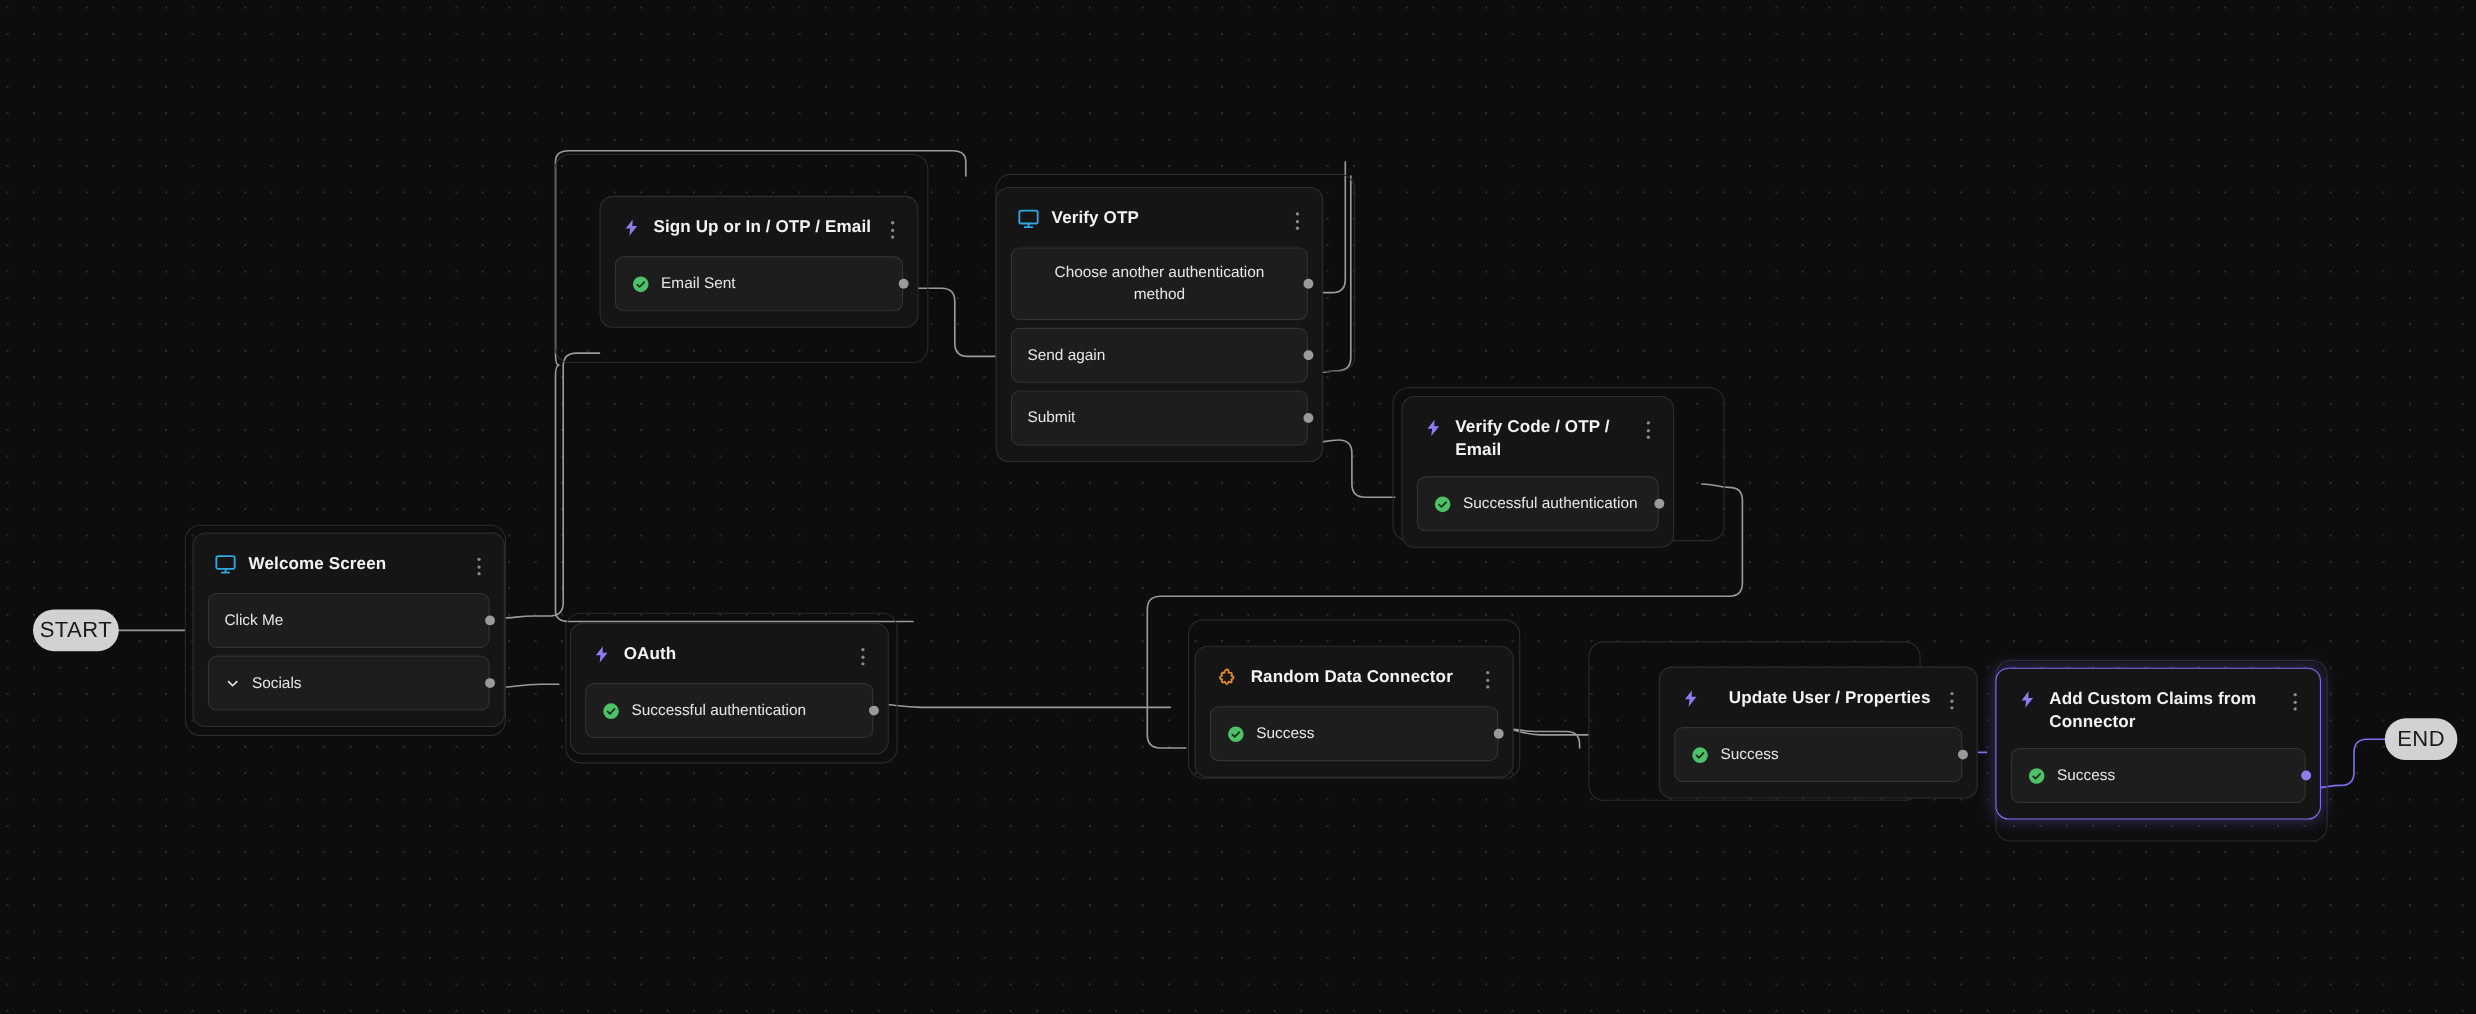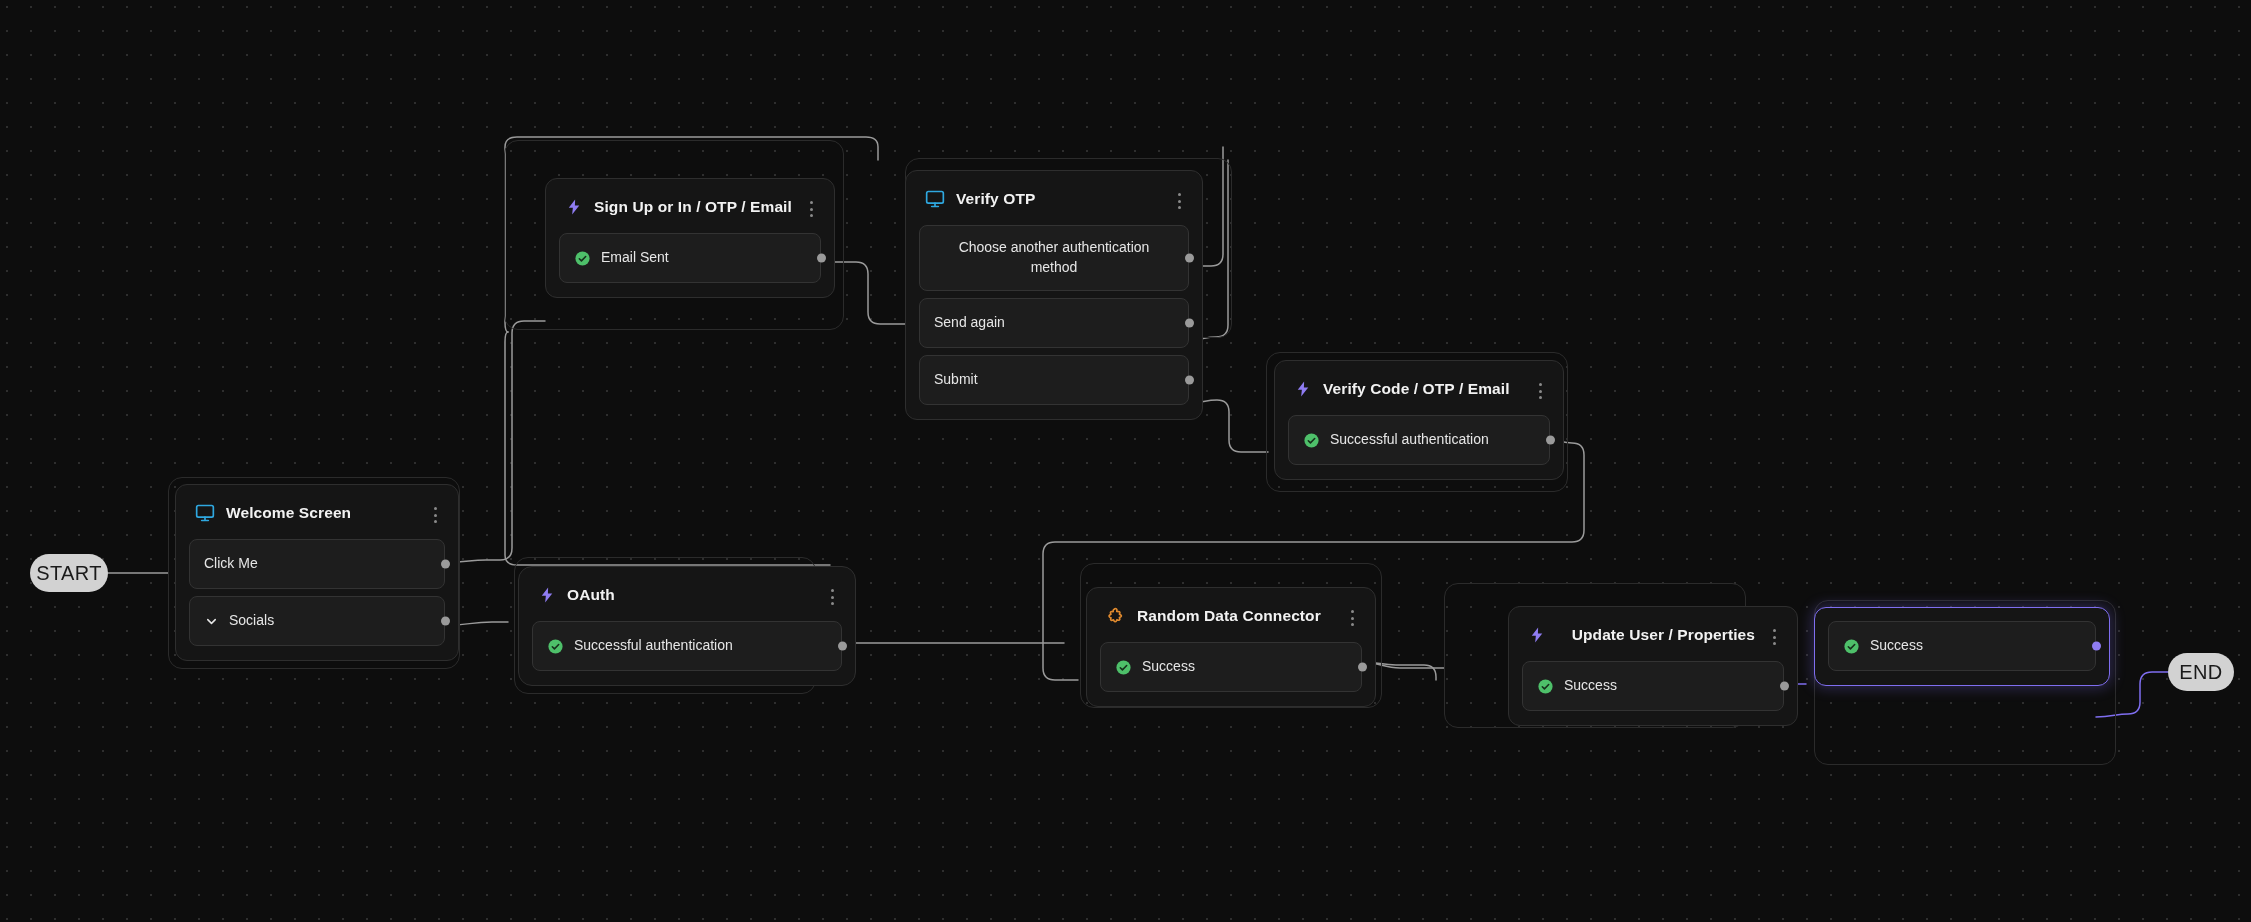--- a/index.html
+++ b/index.html
@@ -247,21 +247,21 @@
     <div class="handle">
       <span class="handle-label">Send again</span>
       <span class="port"></span>
     </div>
     <div class="handle">
       <span class="handle-label">Submit</span>
       <span class="port"></span>
     </div>
   </div>
 
-  <div class="node" style="left:1274px; top:360px; width:290px;">
+  <div class="node" style="left:1274px; top:360px; width:248px;">
     <div class="node-head">
       <svg class="ico ico-bolt" viewBox="0 0 24 24" fill="#8f7cf2" stroke="none">
           <path d="M13.5 2L5 13h5.5L9.5 22 19 10h-5.8z"></path>
         </svg>
       <div class="node-title">Verify Code / OTP / Email</div>
       <div class="kebab">
           <i></i>
           <i></i>
           <i></i>
         </div>
@@ -269,21 +269,21 @@
     <div class="handle">
       <svg class="ico ico-check" viewBox="0 0 24 24" fill="#4ec06a" stroke="none">
           <circle cx="12" cy="12" r="10"></circle>
           <path d="M7.5 12.4l3 3 6-6.2" fill="none" stroke="#16301c" stroke-width="2.2" stroke-linecap="round" stroke-linejoin="round"></path>
         </svg>
       <span class="handle-label">Successful authentication</span>
       <span class="port"></span>
     </div>
   </div>
 
-  <div class="node" style="left:518px; top:566px; width:338px;border-radius:14px;">
+  <div class="node" style="left:518px; top:566px; width:290px;">
     <div class="node-head">
       <svg class="ico ico-bolt" viewBox="0 0 24 24" fill="#8f7cf2" stroke="none">
           <path d="M13.5 2L5 13h5.5L9.5 22 19 10h-5.8z"></path>
         </svg>
       <div class="node-title">OAuth</div>
       <div class="kebab">
           <i></i>
           <i></i>
           <i></i>
         </div>
@@ -336,20 +336,31 @@
       <svg class="ico ico-check" viewBox="0 0 24 24" fill="#4ec06a" stroke="none">
           <circle cx="12" cy="12" r="10"></circle>
           <path d="M7.5 12.4l3 3 6-6.2" fill="none" stroke="#16301c" stroke-width="2.2" stroke-linecap="round" stroke-linejoin="round"></path>
         </svg>
       <span class="handle-label">Success</span>
       <span class="port"></span>
     </div>
   </div>
 
   <div class="node selected" style="left:1814px; top:607px; width:296px;">
+    <div class="node-head">
+      <svg class="ico ico-bolt" viewBox="0 0 24 24" fill="#8f7cf2" stroke="none">
+          <path d="M13.5 2L5 13h5.5L9.5 22 19 10h-5.8z"></path>
+        </svg>
+      <div class="node-title">Add Custom Claims from Connector</div>
+      <div class="kebab">
+          <i></i>
+          <i></i>
+          <i></i>
+        </div>
+    </div>
     <div class="handle">
       <svg class="ico ico-check" viewBox="0 0 24 24" fill="#4ec06a" stroke="none">
           <circle cx="12" cy="12" r="10"></circle>
           <path d="M7.5 12.4l3 3 6-6.2" fill="none" stroke="#16301c" stroke-width="2.2" stroke-linecap="round" stroke-linejoin="round"></path>
         </svg>
       <span class="handle-label">Success</span>
       <span class="port accent"></span>
     </div>
   </div>
 

